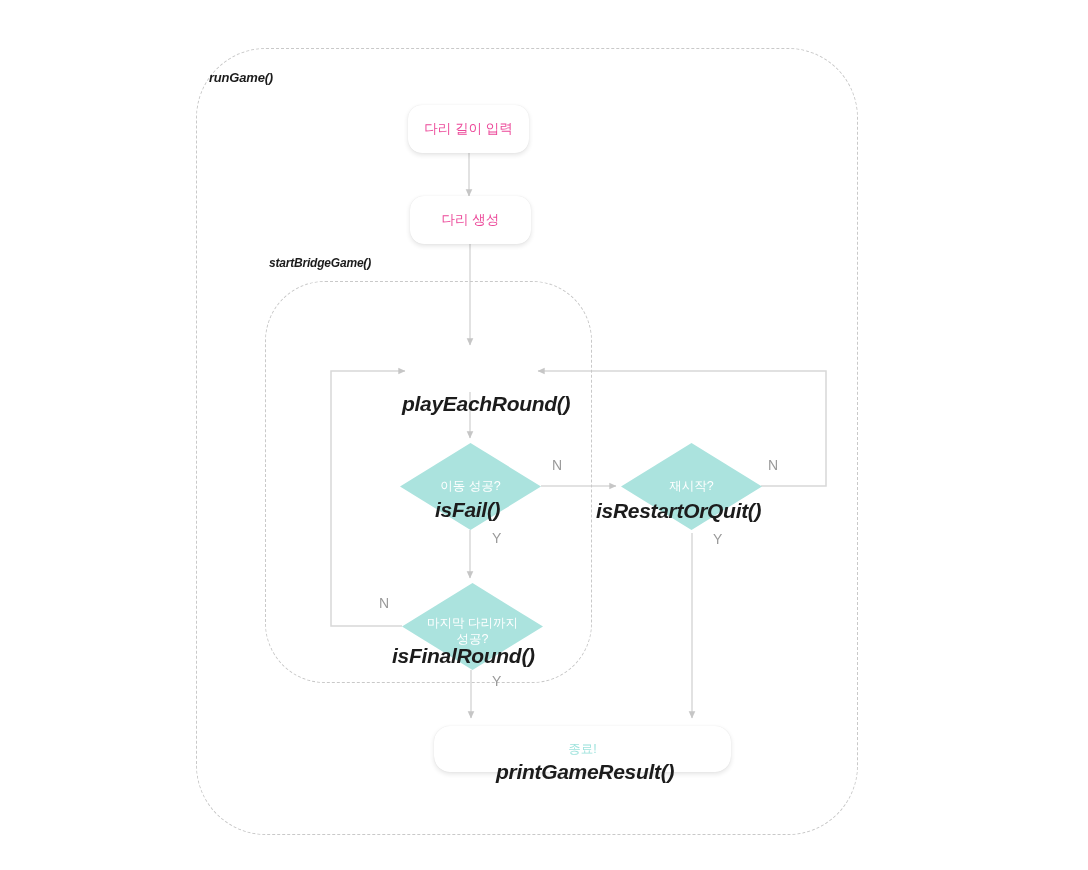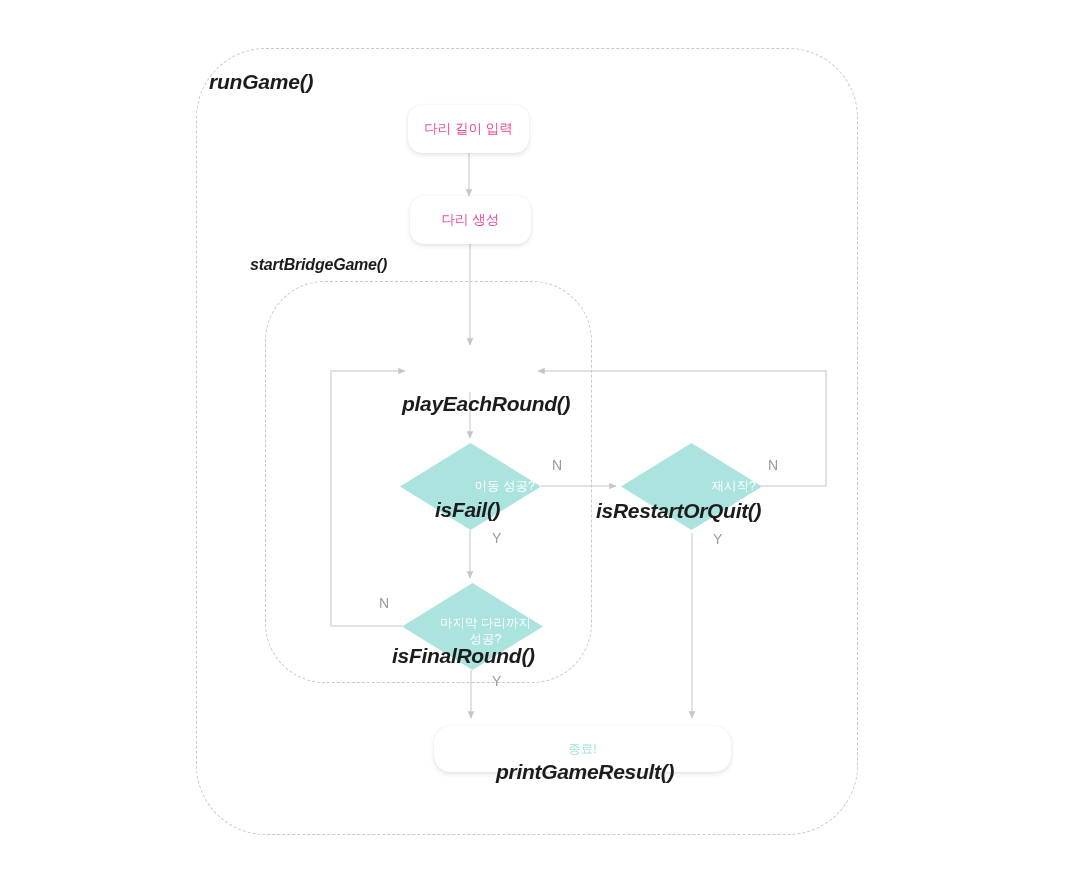--- a/index.html
+++ b/index.html
@@ -60,21 +60,21 @@
   }
   .box.accent-text { color: #9fe3dd; justify-content: center; }
 
   
   .diamond {
     position: absolute;
     background: #abe3de;
     clip-path: polygon(50% 0%, 100% 50%, 50% 100%, 0% 50%);
     display: flex;
     align-items: center;
-    justify-content: flex-end;
+    justify-content: center;
     color: #ffffff;
     font-size: 12.5px;
     line-height: 1.25;
     text-align: center;
     box-sizing: border-box;
   }
   .diamond span { display: block; padding: 0 6px; }
 
   
   .method {
@@ -123,24 +123,24 @@
 
       <path d="M471,670 L471,718"></path>
 
       <path d="M761,486 L826,486 L826,371 L538,371"></path>
 
       <path d="M692,533 L692,718"></path>
     </g>
   </svg>
 
   <div class="group" style="left:196px; top:48px; width:662px; height:787px;"></div>
-  <div class="group-label" style="left:209px; top:70px; font-size:21px;">runGame()</div>
+  <div class="group-label" style="left:209px; top:70px; font-size:13px;">runGame()</div>
 
   <div class="group" style="left:265px; top:281px; width:327px; height:402px; border-radius:60px;"></div>
-  <div class="group-label" style="left:250px; top:256px; font-size:16px;">startBridgeGame()</div>
+  <div class="group-label" style="left:269px; top:256px; font-size:12px;">startBridgeGame()</div>
 
   <div class="box" style="left:408px; top:105px; width:121px; height:48px;">
     <span>다리 길이 입력</span>
   </div>
 
   <div class="box" style="left:410px; top:196px; width:121px; height:48px;">
     <span>다리 생성</span>
   </div>
 
   <div class="method" style="left:402px; top:392px; font-size:21px;">playEachRound()</div>

